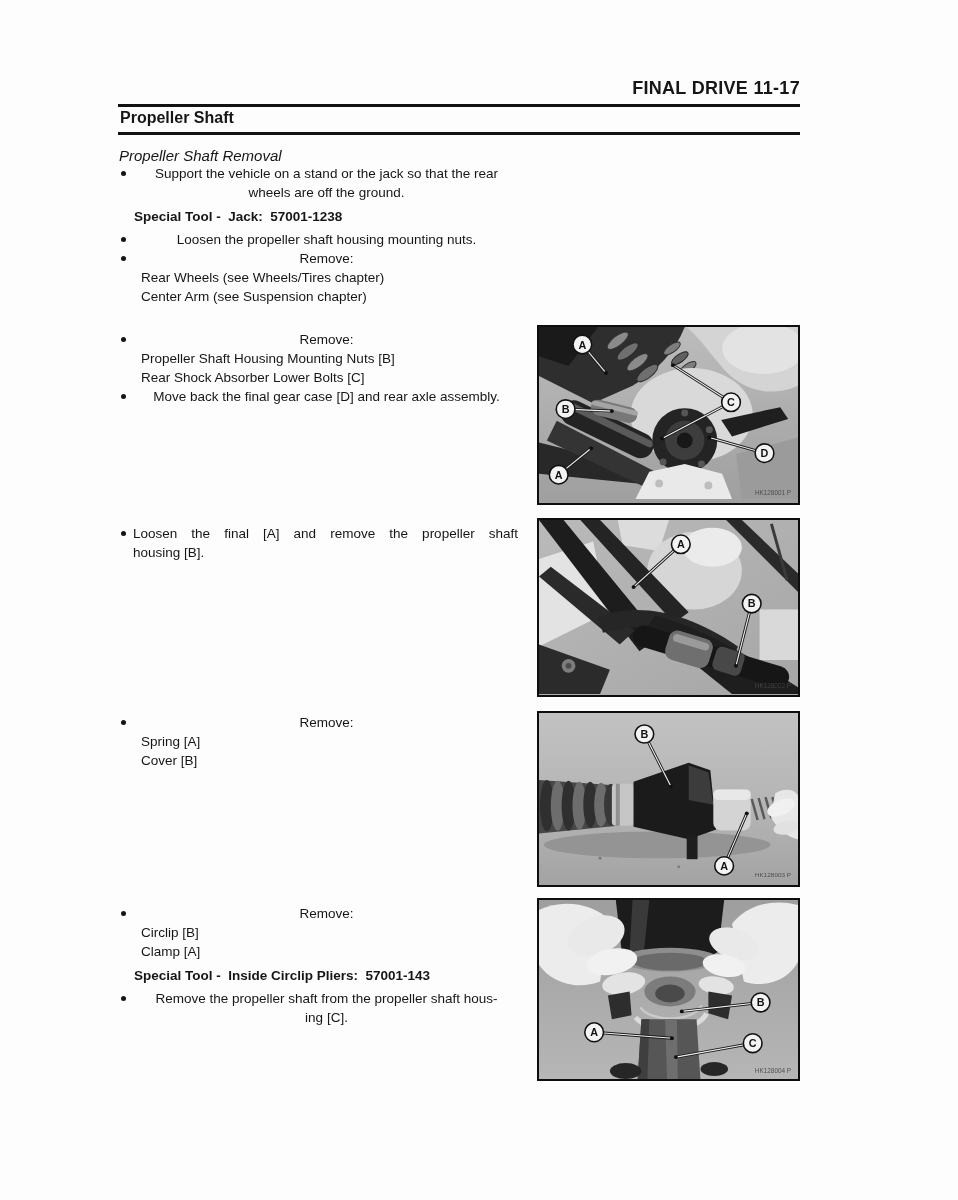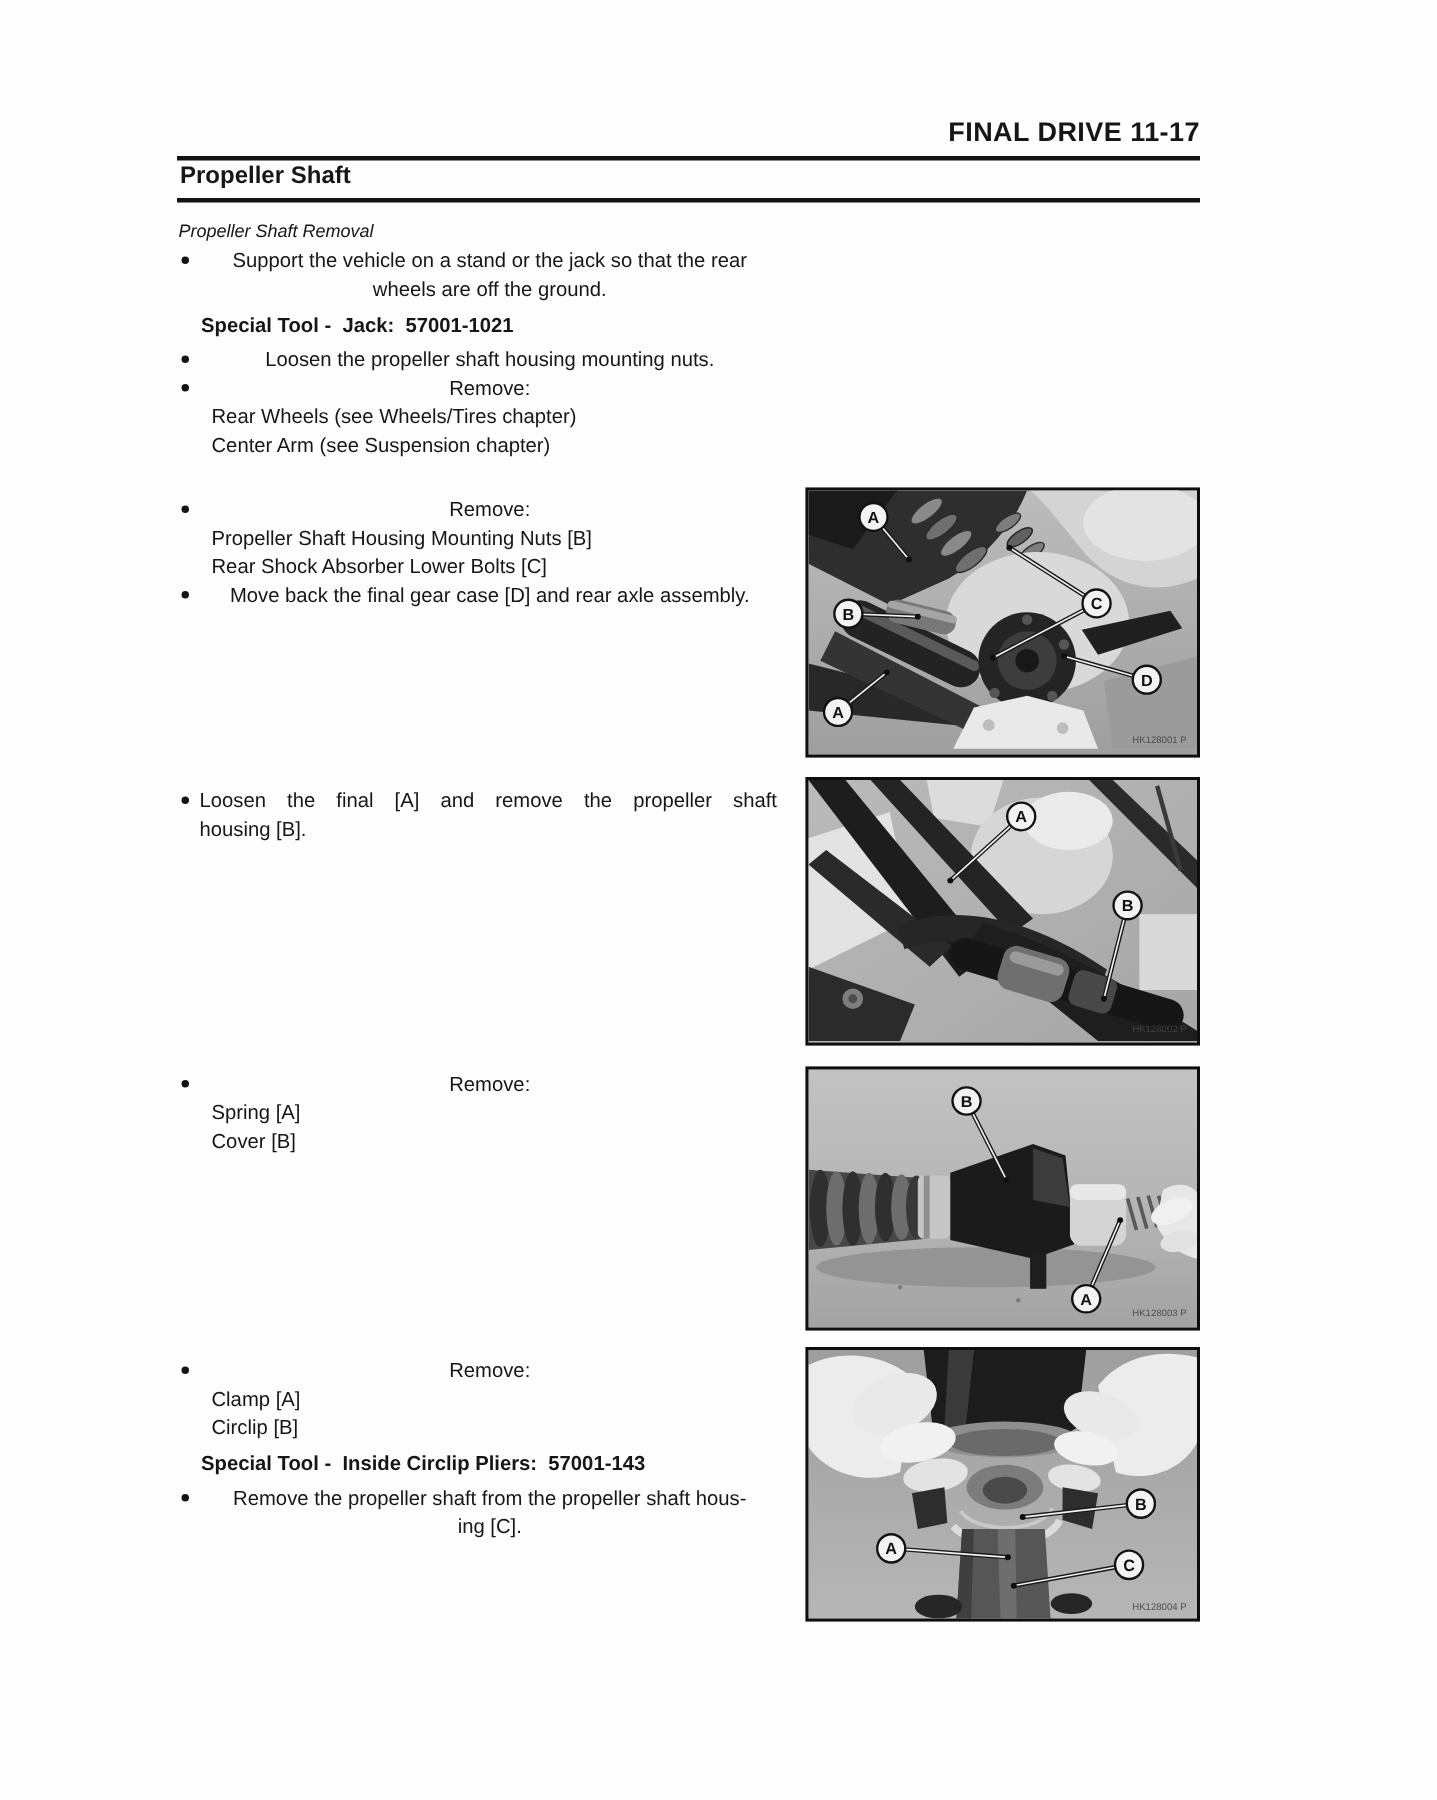--- a/index.html
+++ b/index.html
@@ -16,21 +16,21 @@
   }
   .rule{position:absolute; left:118px; width:682px; height:3px; background:#121212;}
   .rule1{top:104px;}
   .rule2{top:132px;}
   .sec-title{
     position:absolute; left:120px; top:109px;
     font-size:16px; font-weight:bold;
   }
   .sub-title{
     position:absolute; left:119px; top:147px;
-    font-size:12px; font-style:italic;
+    font-size:15px; font-style:italic;
   }
   
   .block{position:absolute; left:120px; width:400px; font-size:13.5px; line-height:19px;}
   .bullet{display:flex;}
   .dot{flex:0 0 5px; width:5px; height:5px; border-radius:50%; background:#141414; margin:7px 7px 0 1px;}
   .btxt{white-space:pre-line; flex:1;text-align:center;}
   .jline{text-align:justify; text-align-last:justify; width:385px;}
   .sub{padding-left:21px; white-space:pre-line;}
   .tool{padding-left:14px; font-weight:bold; margin:5px 0 4px 0; white-space:pre-wrap;}
   
@@ -60,21 +60,21 @@
   <div class="sec-title">Propeller Shaft</div>
   <div class="rule rule2"></div>
   <div class="sub-title">Propeller Shaft Removal</div>
 
   <div class="block" style="top:164px;">
     <div class="bullet">
       <span class="dot"></span>
       <div class="btxt">Support the vehicle on a stand or the jack so that the rear
 wheels are off the ground.</div>
     </div>
-    <div class="tool">Special Tool -  Jack:  57001-1021</div>
+    <div class="tool">Special Tool -  Jack:  57001-1238</div>
     <div class="bullet">
       <span class="dot"></span>
       <div class="btxt">Loosen the propeller shaft housing mounting nuts.</div>
     </div>
     <div class="bullet">
       <span class="dot"></span>
       <div class="btxt">Remove:</div>
     </div>
     <div class="sub">Rear Wheels (see Wheels/Tires chapter)</div>
     <div class="sub">Center Arm (see Suspension chapter)</div>
@@ -110,22 +110,22 @@
     </div>
     <div class="sub">Spring [A]</div>
     <div class="sub">Cover [B]</div>
   </div>
 
   <div class="block" style="top:904px;">
     <div class="bullet">
       <span class="dot"></span>
       <div class="btxt">Remove:</div>
     </div>
+    <div class="sub">Circlip [B]</div>
     <div class="sub">Clamp [A]</div>
-    <div class="sub">Circlip [B]</div>
     <div class="tool">Special Tool -  Inside Circlip Pliers:  57001-143</div>
     <div class="bullet">
       <span class="dot"></span>
       <div class="btxt">Remove the propeller shaft from the propeller shaft hous-
 ing [C].</div>
     </div>
   </div>
 
   <div class="photo f1">
     <svg viewBox="0 0 263 180" preserveAspectRatio="none">

